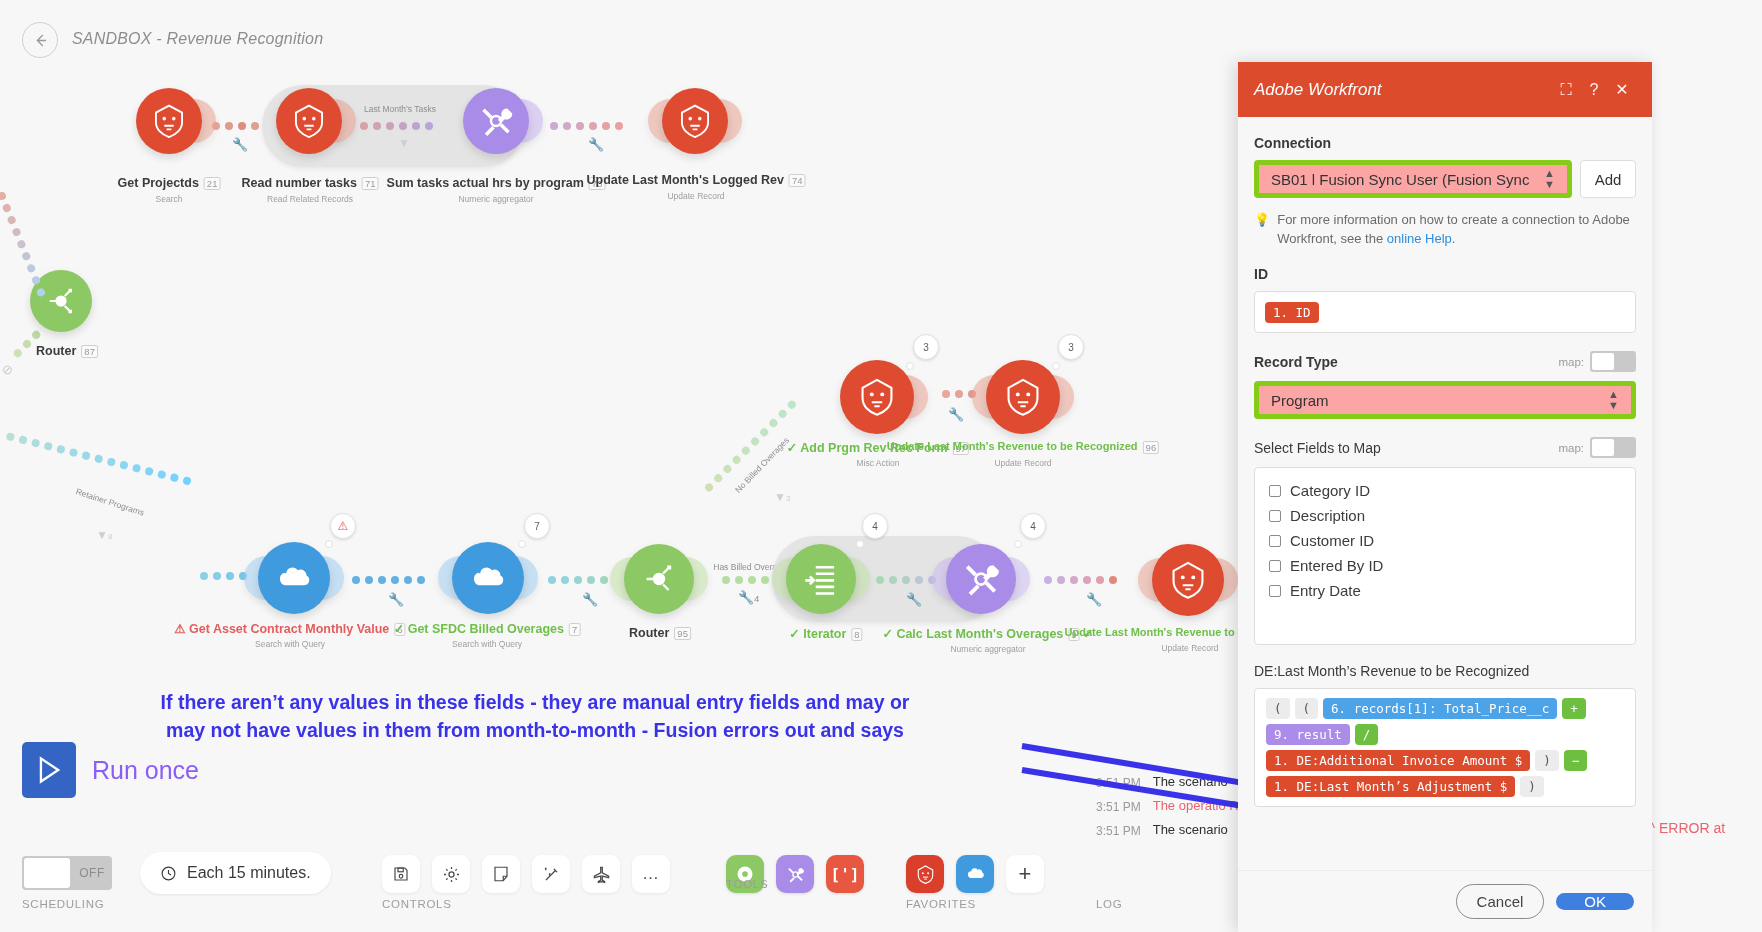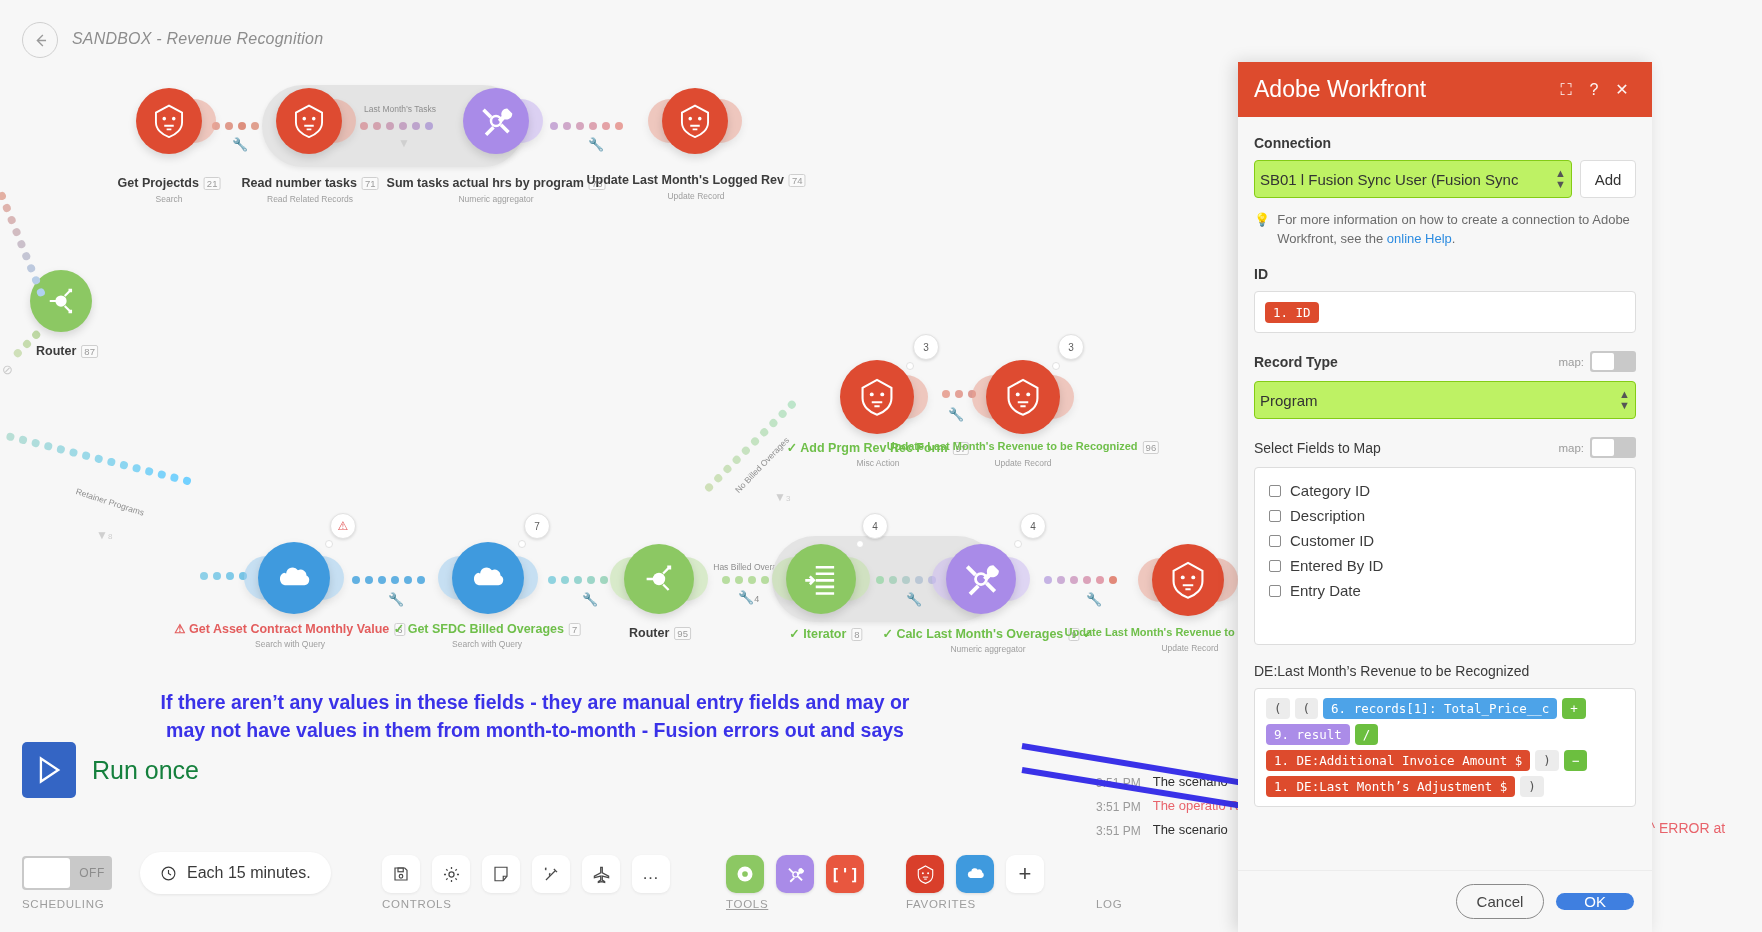--- a/index.html
+++ b/index.html
@@ -99,21 +99,21 @@
   }
 
   
   #run-btn {
     position:absolute; left:22px; top:742px; width:54px; height:56px;
     background:#3465c4; border-radius:5px;
     display:flex; align-items:center; justify-content:center; cursor:pointer;
   }
   #run-label {
     position:absolute; left:92px; top:756px;
-    font-size:25px; color:#15803d;
+    font-size:25px; color:#8b5cf6;
   }
 
   
   #schedtoggle {
     position:absolute; left:22px; top:856px; width:90px; height:34px;
     background:#c9c9c9; border-radius:4px; cursor:pointer;
     display:flex; align-items:center;
   }
   #schedtoggle .knob { width:46px; height:30px; margin:2px; background:#fff; border-radius:3px; }
   #schedtoggle .off { flex:1; text-align:center; font-size:12px; color:#8d8d8d; letter-spacing:.5px; }
@@ -161,34 +161,34 @@
   
   #panel {
     position:absolute; left:1238px; top:62px; width:414px; height:870px;
     background:#f7f7f7; box-shadow:-4px 0 16px rgba(0,0,0,.14);
     display:flex; flex-direction:column;
   }
   #panel-head {
     height:55px; background:#dd4b2d; color:#fff;
     display:flex; align-items:center; padding:0 16px; flex:none;
   }
-  #panel-title { font-size:23px; flex:1; }
+  #panel-title { font-size:17px; flex:1;font-style:italic; }
   .head-ico { width:28px; text-align:center; cursor:pointer; font-size:16px; opacity:.95; }
   #panel-body { flex:1; overflow:hidden; padding:18px 16px 0 16px; }
   .plabel { font-size:14px; font-weight:bold; color:#3a3a3a; margin:0 0 9px; }
   .plabel.norm { font-weight:normal; font-size:14px; }
   .row-lbl { display:flex; align-items:center; justify-content:space-between; margin-bottom:9px; }
   .maptog { display:flex; align-items:center; gap:6px; }
   .maptog span { font-size:11.5px; color:#9b9b9b; }
   .tgl { width:46px; height:21px; background:#c9c9c9; border-radius:3px; display:flex; align-items:center; cursor:pointer; }
   .tgl .k { width:22px; height:17px; margin:2px; background:#fff; border-radius:2px; }
 
   .sel {
-    width:100%; height:38px; background:#bef264; border:1px solid #84cc16; border-radius:4px;
-    display:flex; align-items:center; padding:0 5px; font-size:15px; color:#333;
+    width:100%; height:38px; background:#fca5a5; border:5px solid #84cc16; border-radius:4px;
+    display:flex; align-items:center; padding:0 12px; font-size:15px; color:#333;
     cursor:pointer;
   }
   .sel .caret { margin-left:auto; font-size:11px; color:#555; line-height:1; }
   .conn-row { display:flex; gap:8px; }
   .addbtn {
     width:56px; height:38px; background:#fff; border:1px solid #ddd; border-radius:4px;
     display:flex; align-items:center; justify-content:center; font-size:15px; color:#333;
     cursor:pointer; flex:none;
   }
   .hint { display:flex; gap:7px; margin:12px 0 18px; font-size:13px; color:#6b6b6b; line-height:19px; }
@@ -654,21 +654,21 @@
       <path d="M14 12 L26 24 L22 28 L10 16 Z"></path>
         <circle cx="32" cy="32" r="8" fill="none" stroke="#fff" stroke-width="4"></circle>
       <path d="M50 12 a9 9 0 0 0-9 12 l-6 6 5 5 6-6 a9 9 0 0 0 12-9 z"></path>
       <path d="M14 52 L26 40 L30 44 L18 56 Z"></path>
         <path d="M50 52 L38 40 L42 36 L54 48 Z"></path>
     </svg>
   </div>
   <div class="tool-btn" style="left:826px; background:#e8573f;">
     <span style="font-family:'DejaVu Sans Mono',monospace;font-size:16px;font-weight:bold;">[']</span>
   </div>
-  <div class="grouptitle" style="left:726px; top:898px;text-decoration:underline;">TOOLS</div>
+  <div class="grouptitle" style="left:726px; top:878px;">TOOLS</div>
 
   <div class="tool-btn" style="left:906px; background:#d93f2b;">
     <svg width="21" height="21" viewBox="0 0 64 64" fill="none" stroke="#fff" stroke-width="3.4">
       <path d="M32 6 L54 18 V34 C54 46 44 55 32 59 C20 55 10 46 10 34 V18 Z"></path>
       <circle cx="24" cy="28" r="3" fill="#fff" stroke="none"></circle>
         <circle cx="40" cy="28" r="3" fill="#fff" stroke="none"></circle>
       <path d="M24 40 H40 M28 46 H36" stroke-width="3"></path>
     </svg>
   </div>
   <div class="tool-btn" style="left:956px; background:#3f9ade;">

